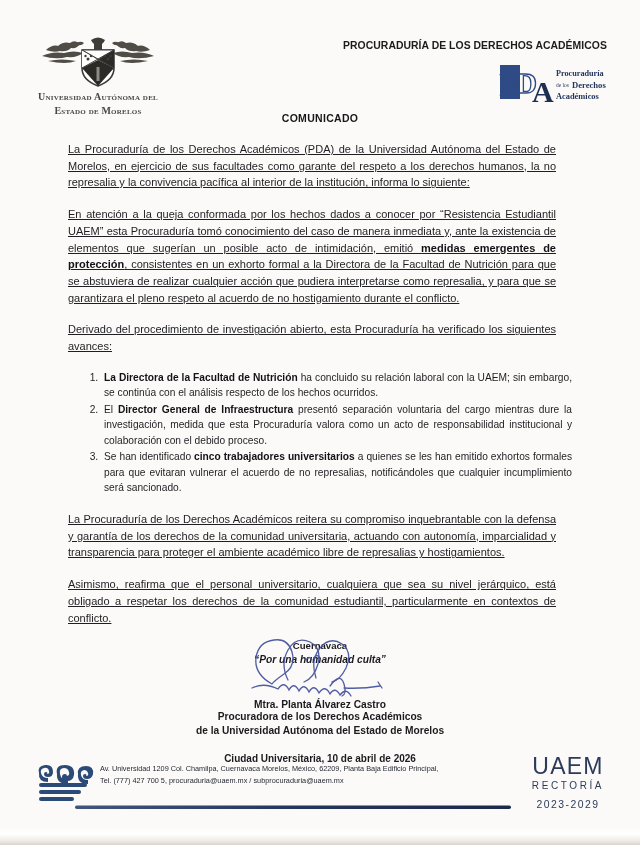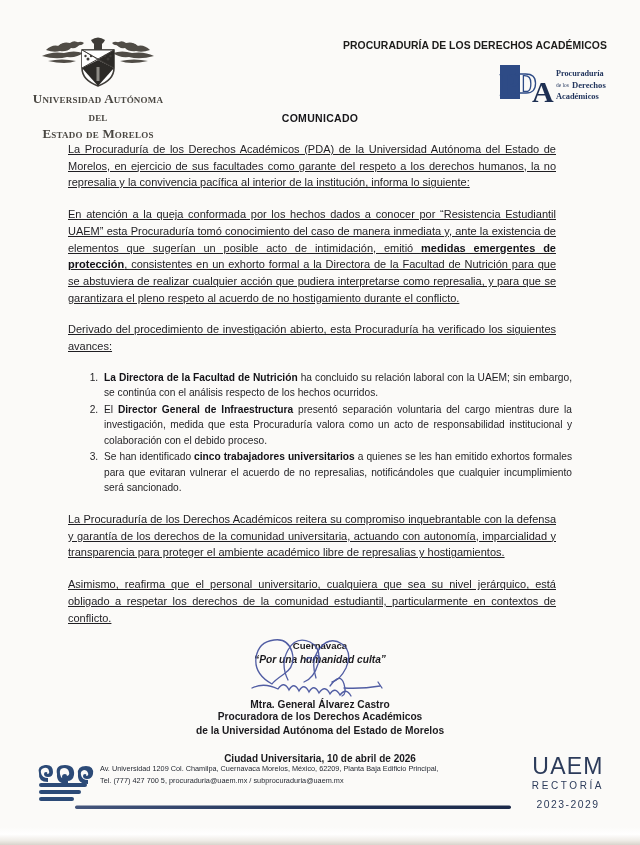--- a/index.html
+++ b/index.html
@@ -42,21 +42,21 @@
     width: 140px;
     text-align: center;
   }
   .shield-wrap {
     position: relative;
     width: 140px;
     height: 52px;
   }
   .uaem-name {
     font-family: "Liberation Serif", serif;
-    font-size: 13px;
+    font-size: 10px;
     letter-spacing: 0.2px;
     color: #4a4742;
     line-height: 1.35;
     font-variant: small-caps;
     font-weight: bold;
     margin-top: 2px;
   }
   .pda-title {
     position: absolute;
     left: 330px;
@@ -339,21 +339,21 @@
           <path d="M106 44 q-6 -18 4 -30 q10 -12 22 -4 q11 8 4 24 q-6 12 -14 14"></path>
           <path d="M42 54 q12 -6 26 1 q6 -9 11 1 q5 -9 10 1 q5 -9 10 1 q5 -9 10 1 q6 -9 11 1 q5 -8 10 1 q6 -8 11 1"></path>
           <path d="M120 52 q10 -14 14 -2 q3 10 -2 12"></path>
           <path d="M134 54 q18 1 36 -2"></path>
           <path d="M168 48 l4 6"></path>
           <path d="M96 26 q3 -5 6 0"></path>
           <path d="M104 24 q3 -5 6 0"></path>
         </g>
       </svg>
     </div>
-    <div class="sig-name">Mtra. General Álvarez Castro</div>
+    <div class="sig-name">Mtra. Planta Álvarez Castro</div>
     <div class="sig-role">
       <span>Procuradora de los Derechos Académicos</span><br>
       <span>de la Universidad Autónoma del Estado de Morelos</span>
     </div>
     <div class="city-date">Ciudad Universitaria, 10 de abril de 2026</div>
   </div>
 
   <div class="footer">
     <div class="glyph-logo">
       <svg width="58" height="42" viewBox="0 0 58 42">

